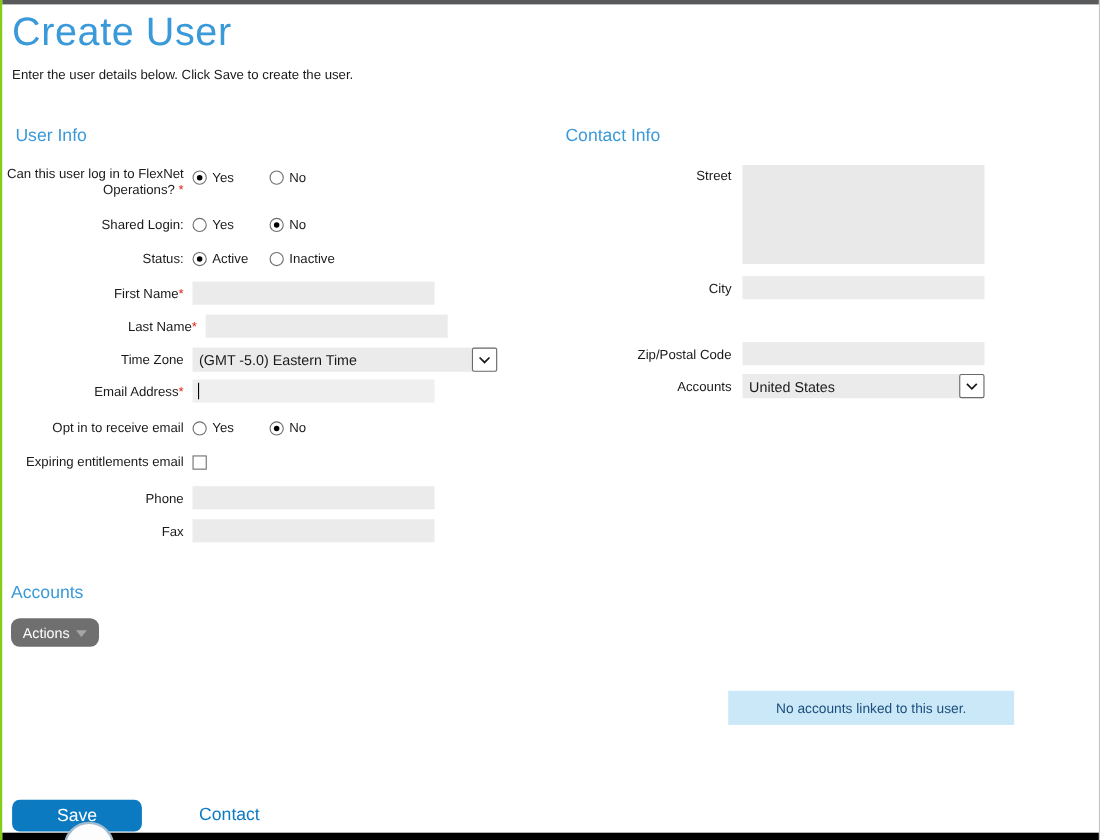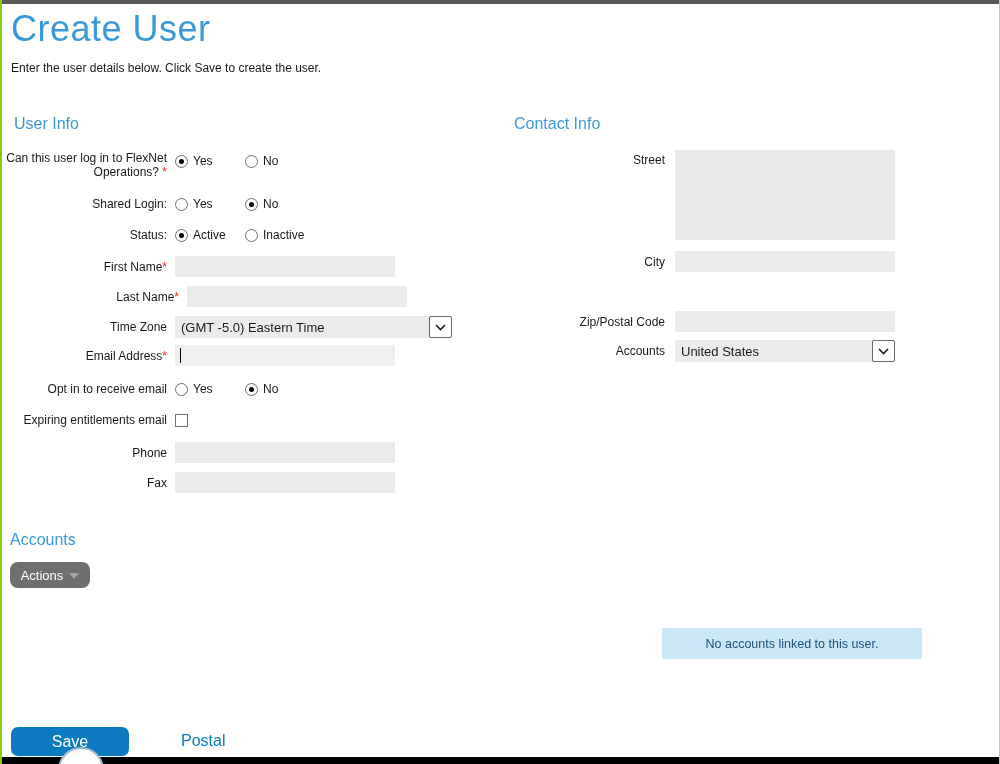--- a/index.html
+++ b/index.html
@@ -273,17 +273,17 @@
 
   <button class="actions-btn">
     <span>Actions</span>
     <span class="actions-caret"></span>
   </button>
 
 
   <div class="empty-box">No accounts linked to this user.</div>
 
   <button class="save-btn">Save</button>
-  <a href="#" class="cancel-link">Postal</a>
+  <a href="#" class="cancel-link">Contact</a>
 
   <div class="fab-peek"></div>
   <div class="bottombar"></div>
 </div>
 
 </body></html>

